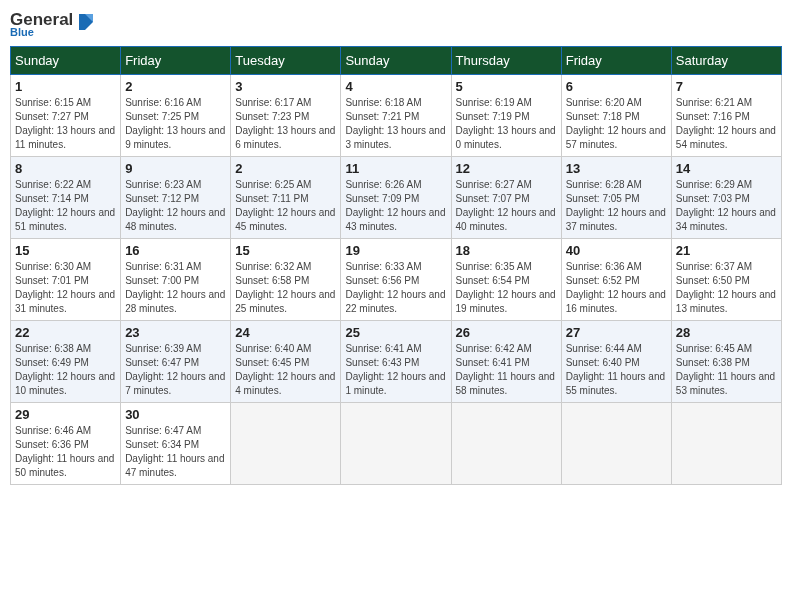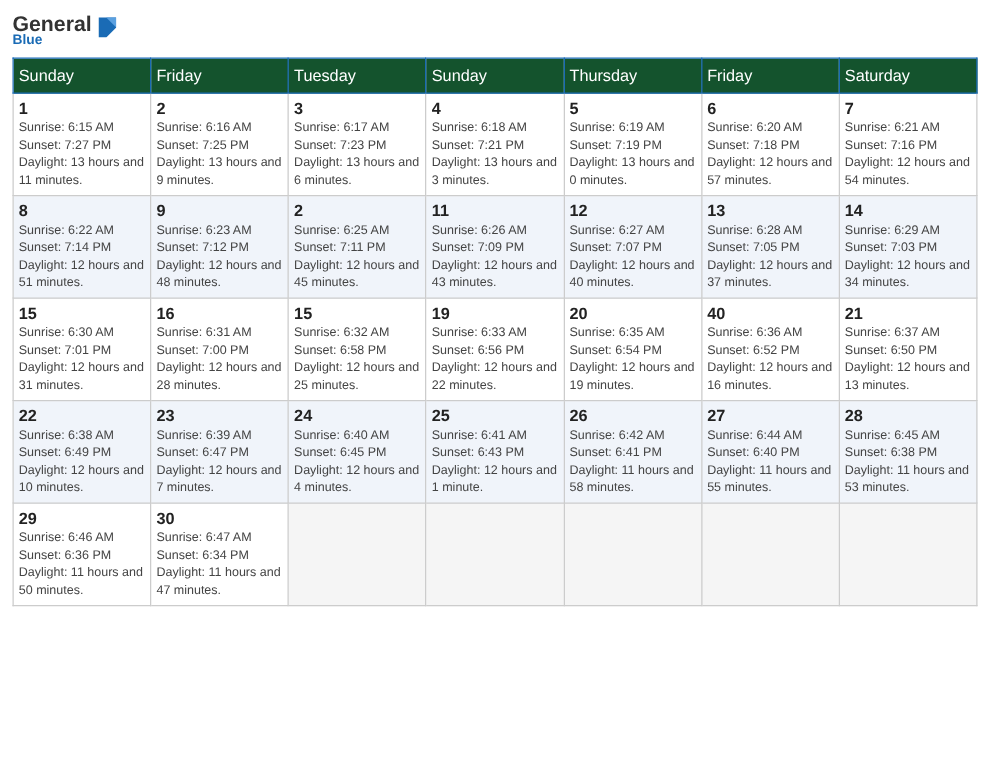--- a/index.html
+++ b/index.html
@@ -182,21 +182,21 @@
         </td>
         <td>
           <span class="day-num">15</span>
           <div class="day-info">Sunrise: 6:32 AM<br>Sunset: 6:58 PM<br>Daylight: 12 hours and 25 minutes.</div>
         </td>
         <td>
           <span class="day-num">19</span>
           <div class="day-info">Sunrise: 6:33 AM<br>Sunset: 6:56 PM<br>Daylight: 12 hours and 22 minutes.</div>
         </td>
         <td>
-          <span class="day-num">20</span>
+          <span class="day-num">18</span>
           <div class="day-info">Sunrise: 6:35 AM<br>Sunset: 6:54 PM<br>Daylight: 12 hours and 19 minutes.</div>
         </td>
         <td>
           <span class="day-num">40</span>
           <div class="day-info">Sunrise: 6:36 AM<br>Sunset: 6:52 PM<br>Daylight: 12 hours and 16 minutes.</div>
         </td>
         <td>
           <span class="day-num">21</span>
           <div class="day-info">Sunrise: 6:37 AM<br>Sunset: 6:50 PM<br>Daylight: 12 hours and 13 minutes.</div>
         </td>

